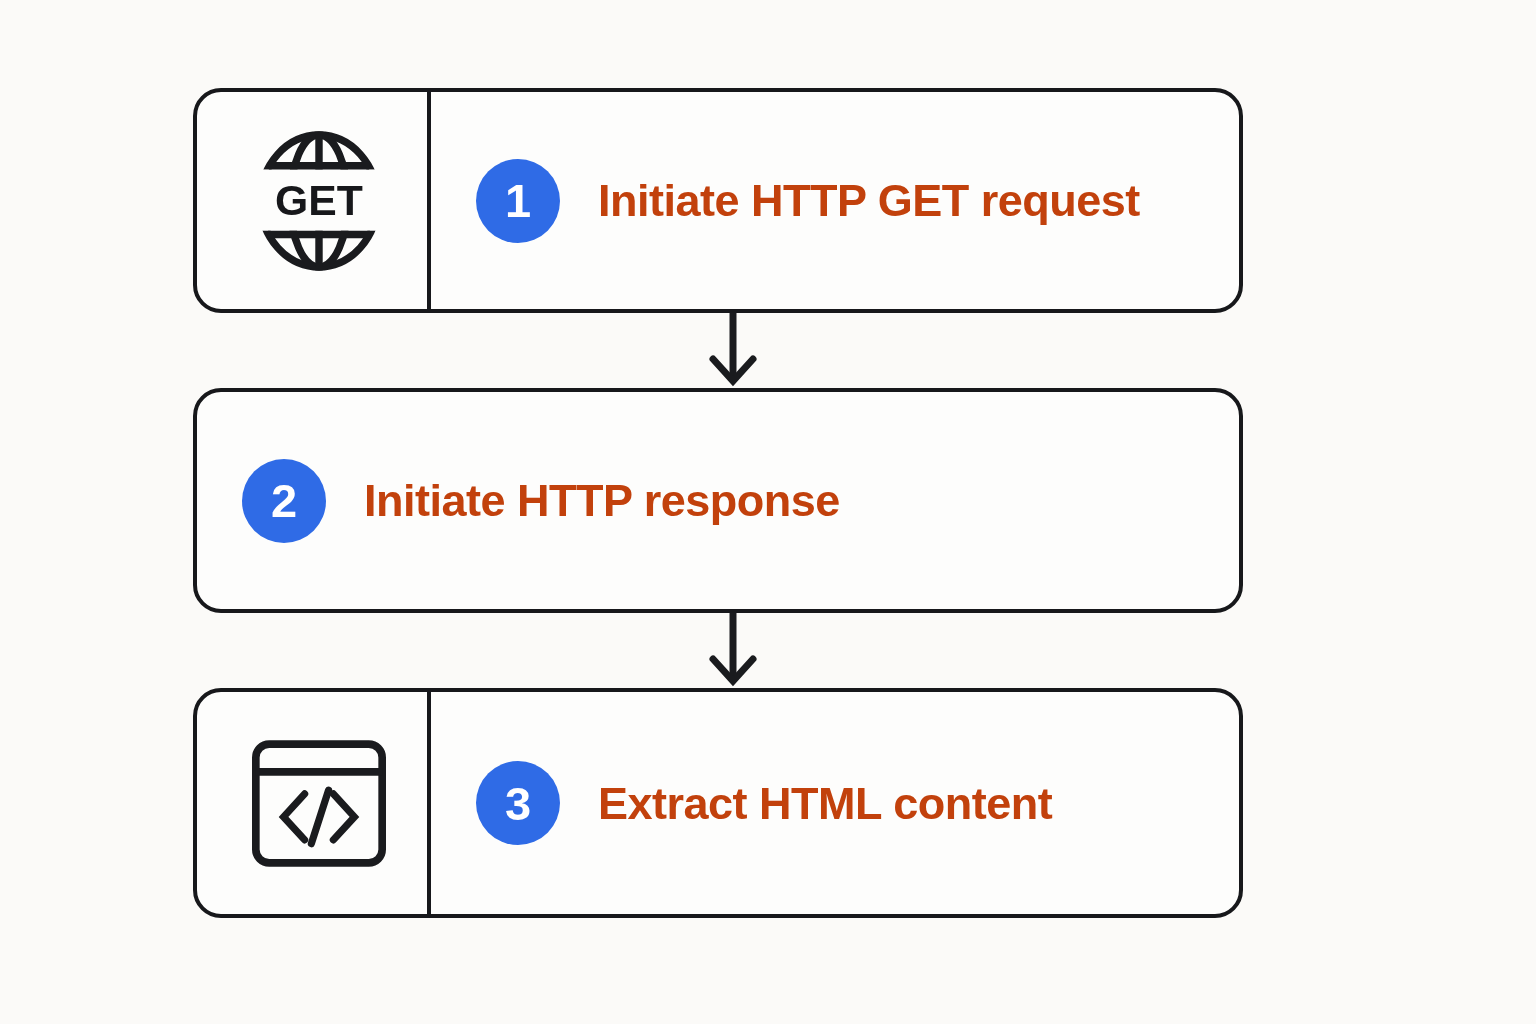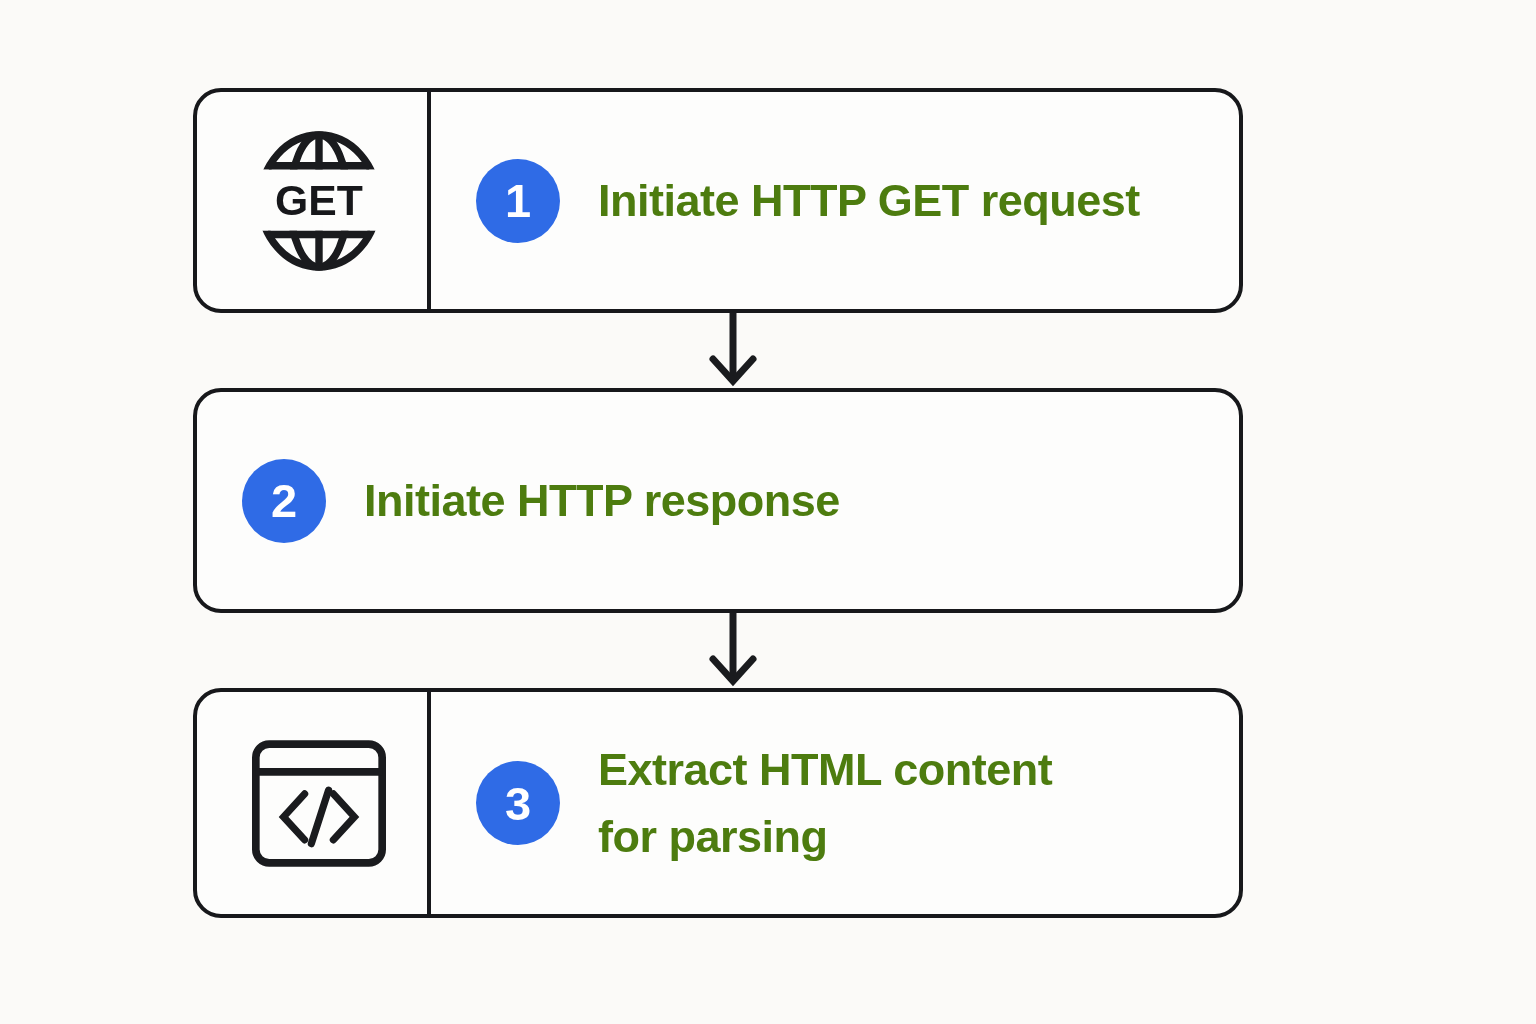--- a/index.html
+++ b/index.html
@@ -55,21 +55,21 @@
     font-size: 47px;
     font-weight: 700;
     display: flex;
     align-items: center;
     justify-content: center;
     margin-right: 38px;
   }
   .label {
     font-size: 45px;
     font-weight: 700;
-    color: #4d7c0f;
+    color: #c2410c;
     line-height: 67px;
     letter-spacing: -0.5px;
   }
   .arrow-wrap {
     height: 75px;
     position: relative;
   }
   .arrow-wrap svg {
     position: absolute;
     left: 505px;
@@ -143,19 +143,18 @@
             <path class="icon-stroke" d="M55 56 L33 80 L55 104" stroke-width="7.5" stroke-linecap="round" stroke-linejoin="miter"></path>
             <line class="icon-stroke" x1="80" y1="52" x2="62" y2="108" stroke-width="7.5" stroke-linecap="round"></line>
             <path class="icon-stroke" d="M85 56 L107 80 L85 104" stroke-width="7.5" stroke-linecap="round" stroke-linejoin="miter"></path>
           </g>
         </svg>
       </div>
       <div class="content-cell">
         <div class="num-badge">3</div>
         <div class="label">
           <div>Extract HTML content</div>
-          <div>for parsing</div>
         </div>
       </div>
     </div>
 
   </div>
 </div>
 
 </body></html>

